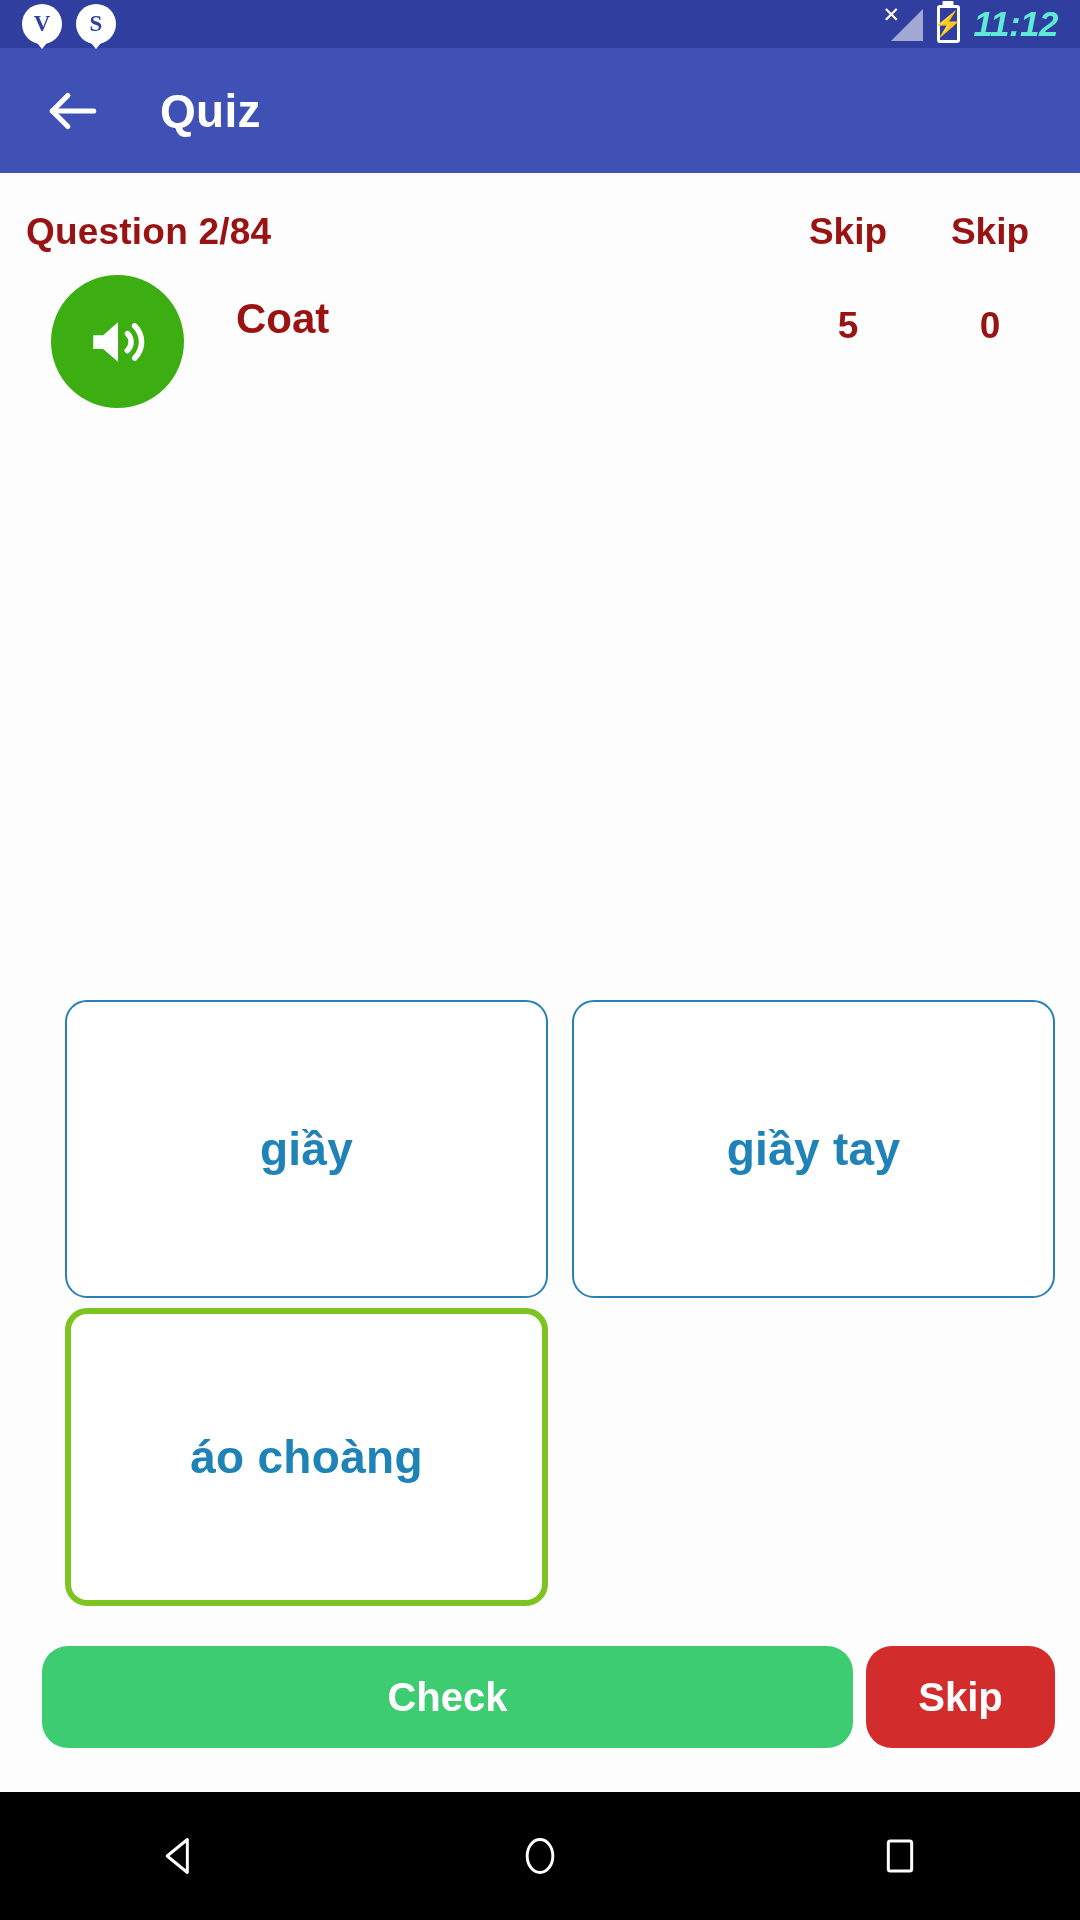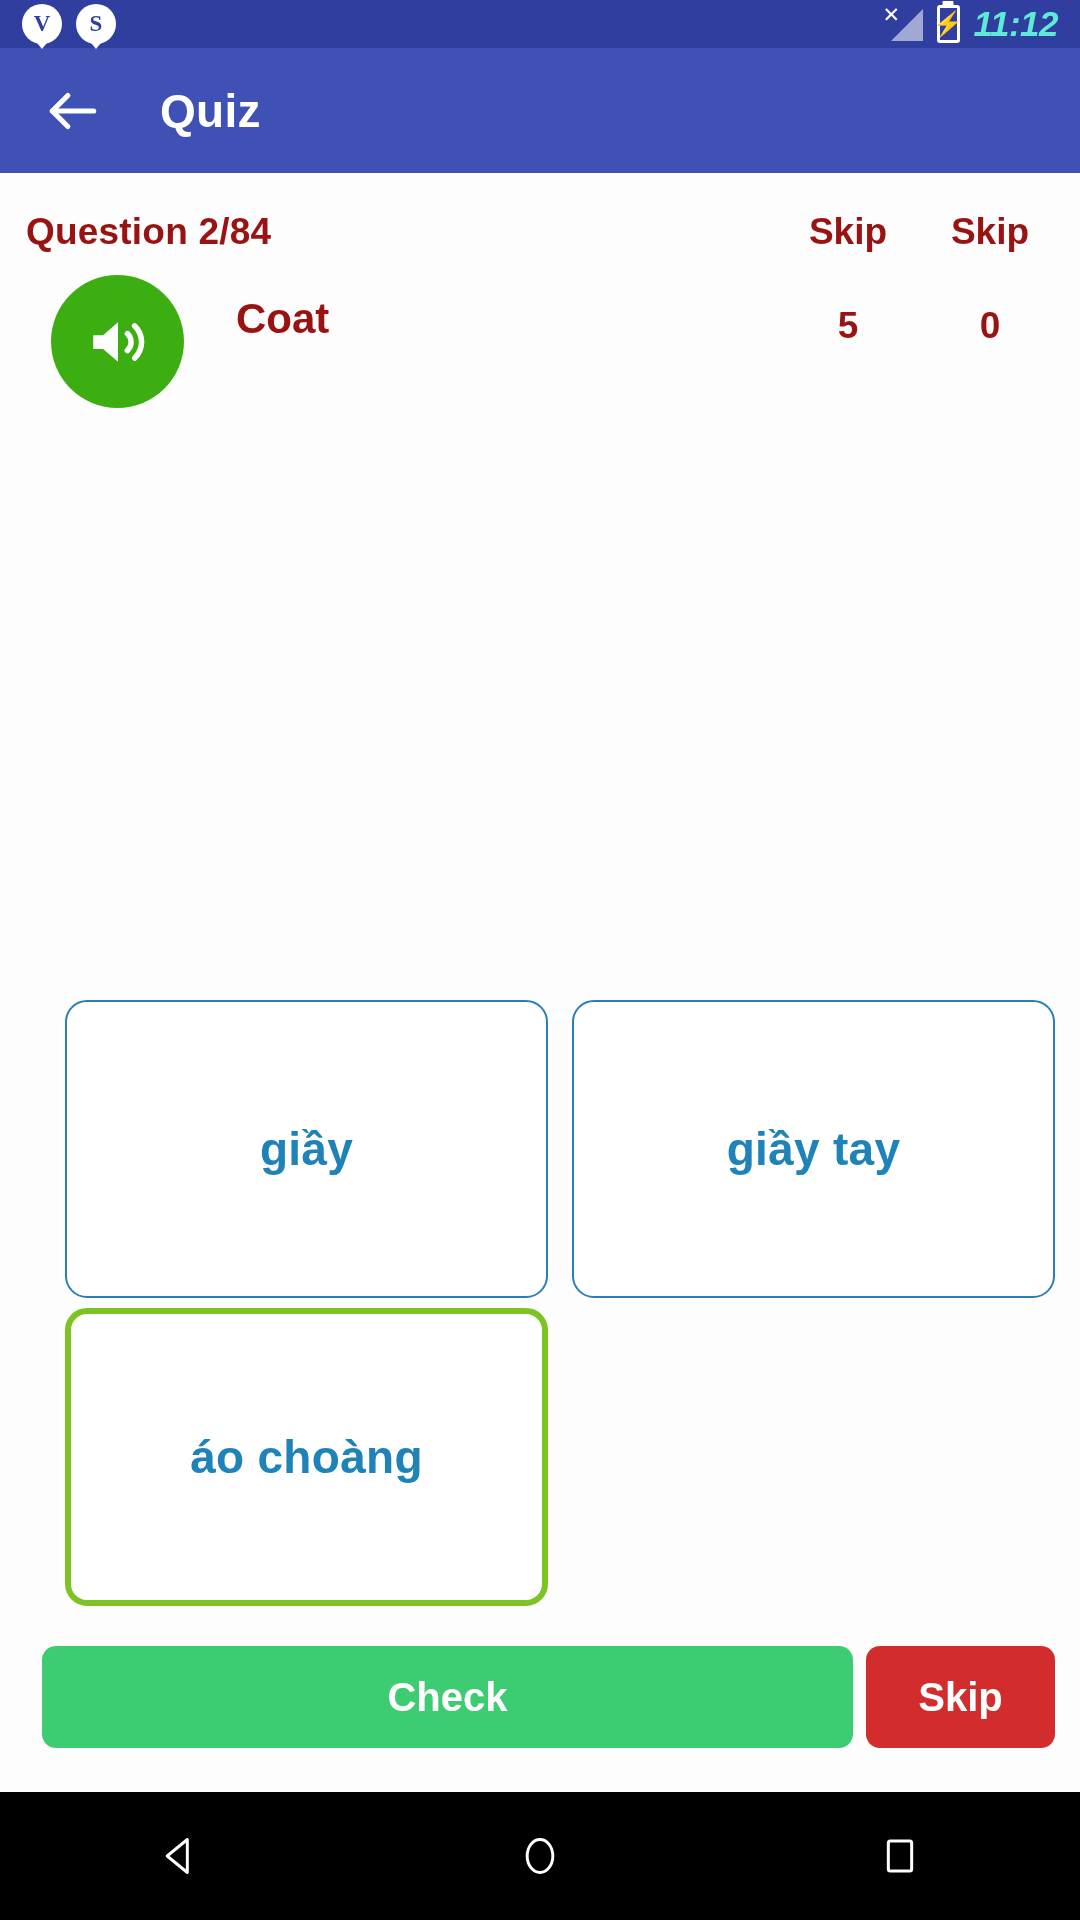--- a/index.html
+++ b/index.html
@@ -243,21 +243,21 @@
   }
 
   
   .actions {
     display: flex;
     gap: 13px;
     padding: 40px 25px 44px 42px;
   }
   .btn {
     border: none;
-    border-radius: 14px;
+    border-radius: 26px;
     color: #ffffff;
     font-size: 40px;
     font-weight: bold;
     font-family: "Liberation Sans", sans-serif;
     cursor: pointer;
     height: 102px;
     display: flex;
     align-items: center;
     justify-content: center;
   }

